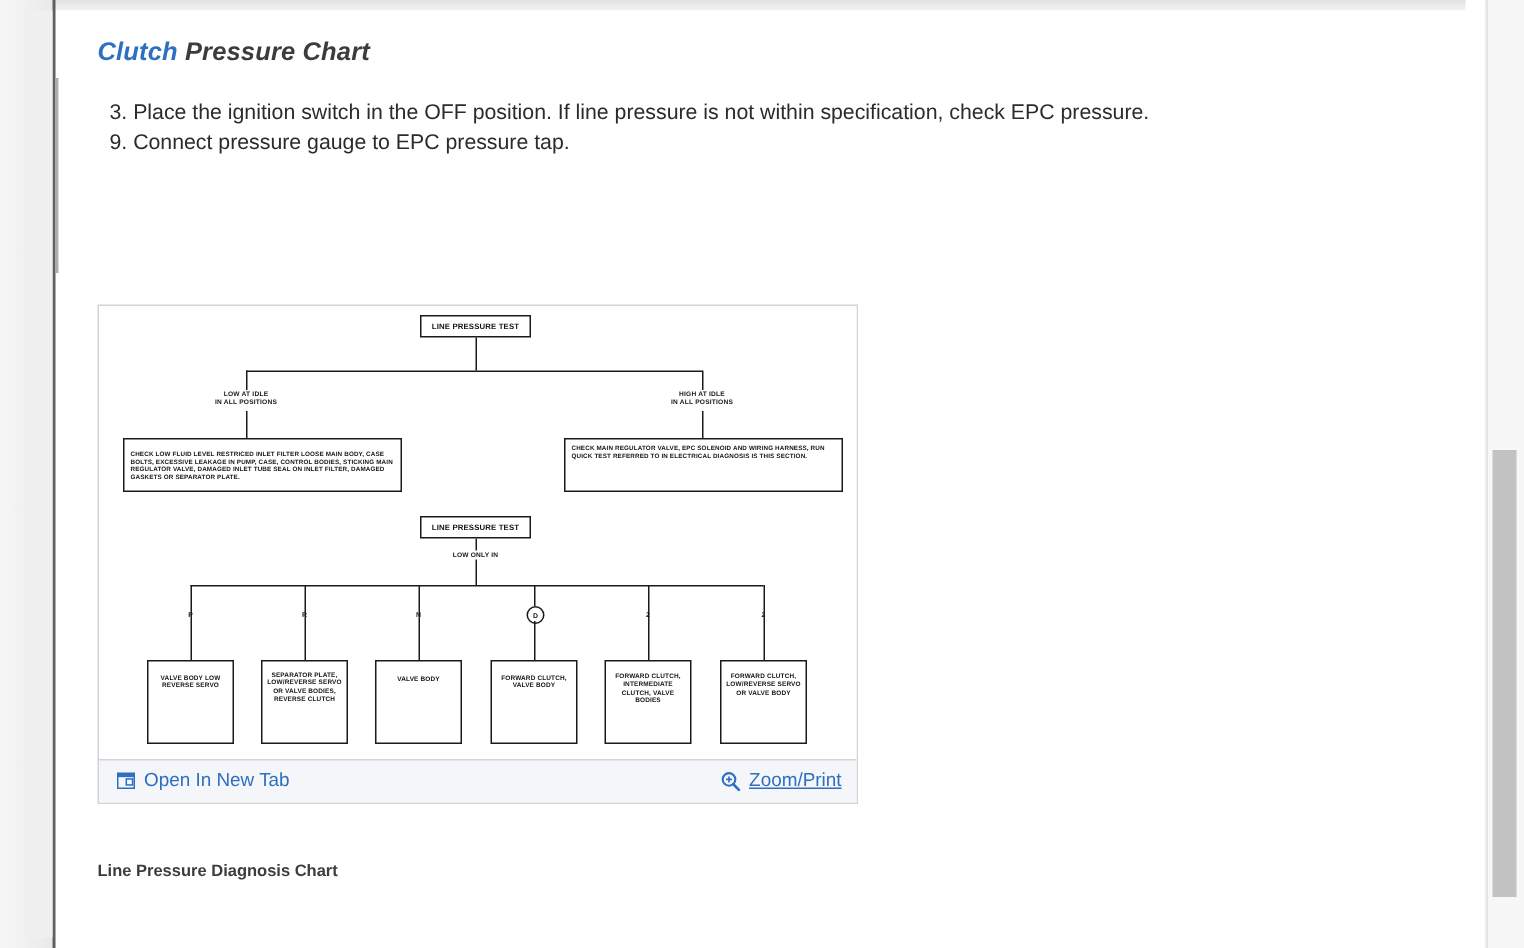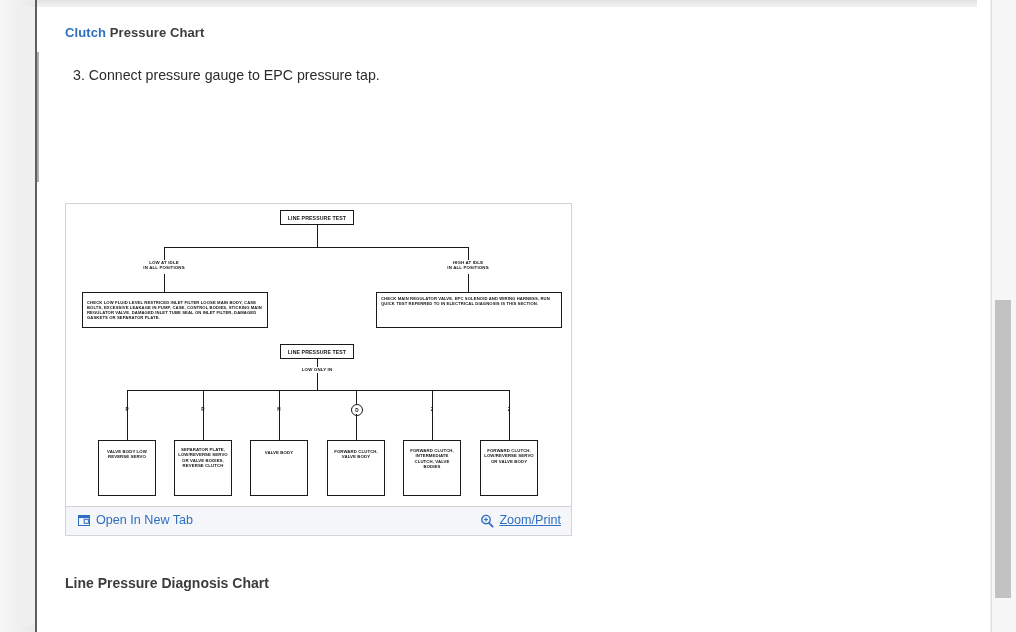--- a/index.html
+++ b/index.html
@@ -75,25 +75,26 @@
     width: 938px;
     height: 625px;
     background: #ffffff;
     overflow: hidden;
   }
 
   .page-title {
     position: absolute;
     top: 18px;
     left: 26px;
-    font-size: 13px;
+    font-size: 17px;
     font-weight: bold;
     color: #3c3c3c;
     letter-spacing: 0.1px;
     white-space: nowrap;
+    font-style: italic;
   }
   .page-title .kw {
     color: #2f6fc0;
   }
 
   .steps {
     position: absolute;
     top: 58px;
     left: 26px;
     width: 900px;
@@ -217,21 +218,21 @@
     justify-content: center;
     font-size: 4.6px;
     font-weight: bold;
     color: #141414;
   }
 
   .section-title {
     position: absolute;
     top: 568px;
     left: 26px;
-    font-size: 14px;
+    font-size: 11px;
     font-weight: bold;
     color: #3c3c3c;
     white-space: nowrap;
   }
 </style>
 </head>
 <body>
 
 <div class="top-strip"></div>
 
@@ -246,21 +247,22 @@
   <div class="right-scroll-thumb"></div>
 </div>
 
 <div class="content">
 
   <div class="page-title">
     <span class="kw">Clutch</span><span> Pressure Chart</span>
   </div>
 
   <div class="steps">
-    <div class="step">3. Connect pressure gauge to EPC pressure tap.</div>
+    <div class="step">3. Place the ignition switch in the OFF position. If line pressure is not within specification, check EPC pressure.</div>
+    <div class="step">9. Connect pressure gauge to EPC pressure tap.</div>
   </div>
 
   <div class="figure-card">
 
     <div class="figure-body">
       <div class="diagram">
 
         <div class="dbox test" style="left:214px; top:6px; width:74px; height:15px;">LINE PRESSURE TEST</div>
 
         <div class="vline" style="left:251px; top:21px; height:22px;"></div>

